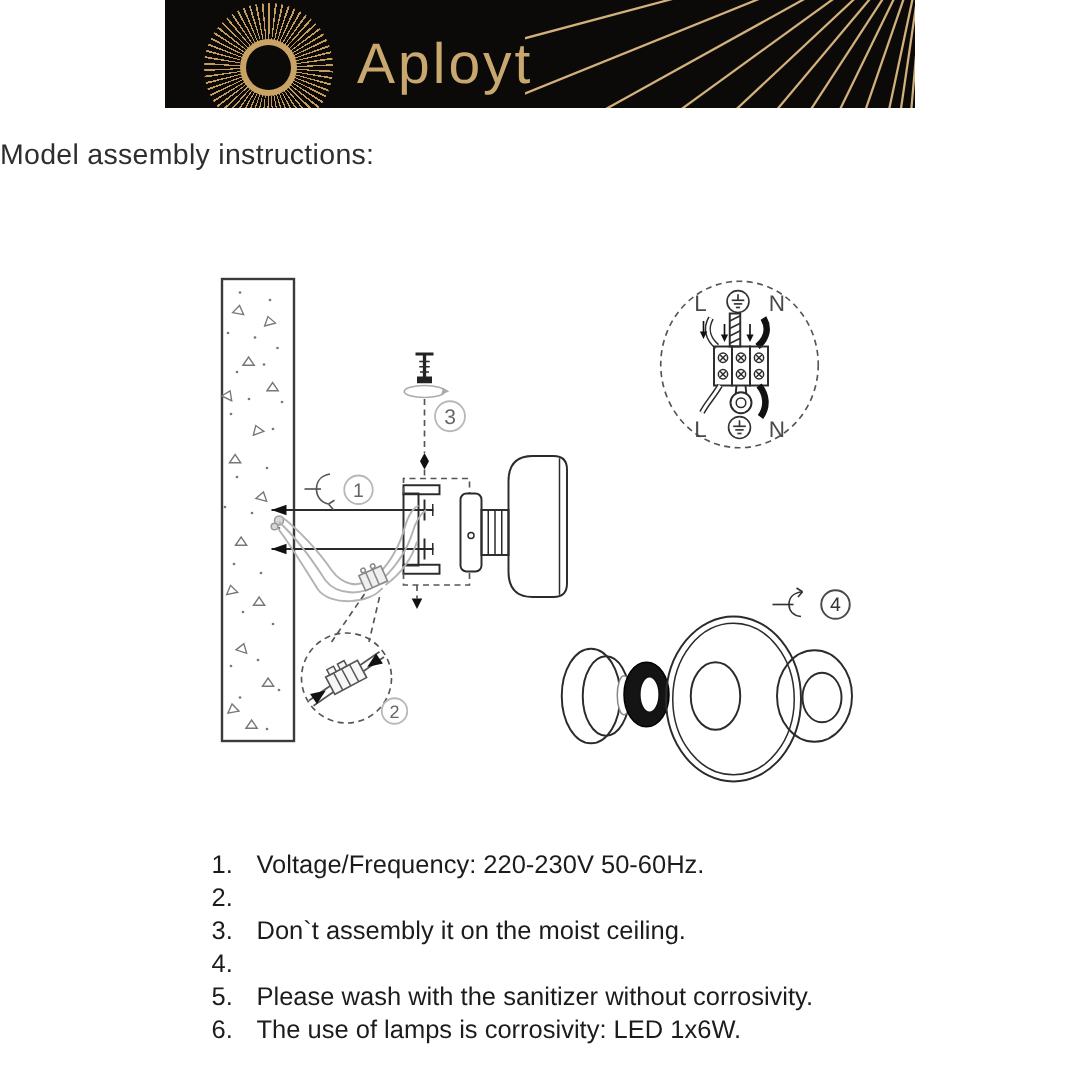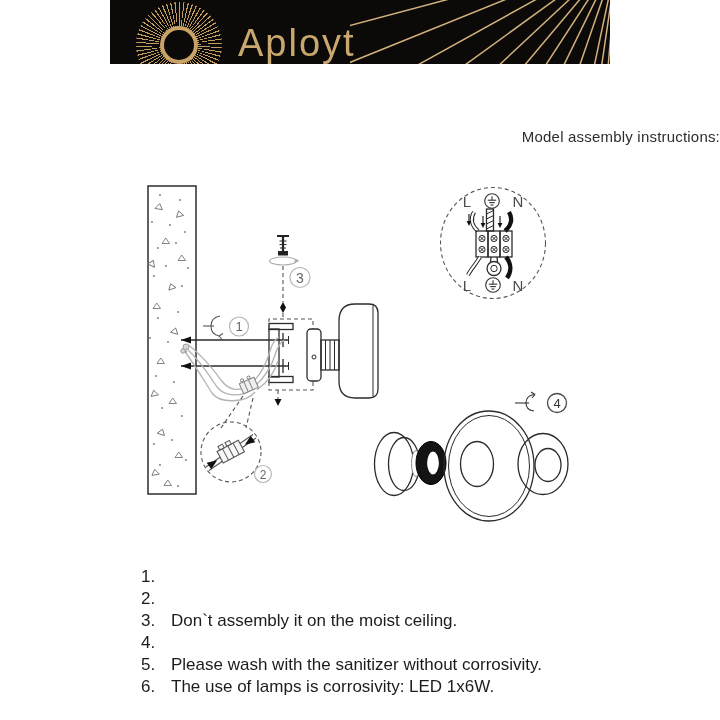--- a/index.html
+++ b/index.html
@@ -1,31 +1,31 @@
 <!DOCTYPE html>
 <html><head>
 <meta charset="utf-8">
 <style>
   html,body{margin:0;padding:0;background:#ffffff;}
   .page{position:relative;width:720px;height:720px;background:#fff;overflow:hidden;
         font-family:"Liberation Sans",sans-serif;}
 
   
-  .banner{position:absolute;left:110px;top:0;width:500px;height:64px;background:#0c0a08;overflow:hidden;}
+  .banner{position:absolute;left:110px;top:0;width:500px;height:72px;background:#0c0a08;overflow:hidden;}
   .sunburst{position:absolute;left:26px;top:2px;width:86px;height:86px;border-radius:50%;
             background:repeating-conic-gradient(#c49d5e 0deg 1.7deg, rgba(0,0,0,0) 1.7deg 5.8deg);}
   .sunburst-center{position:absolute;left:50%;top:50%;width:30px;height:30px;transform:translate(-50%,-50%);
             background:#0c0a08;border-radius:50%;box-shadow:0 0 0 4px #c9a266;}
   .brand{position:absolute;left:128px;top:22px;font-size:38px;font-weight:300;color:#c9a870;
          letter-spacing:2px;}
   .rays-svg{position:absolute;right:0;top:0;}
 
   
-  .title{position:absolute;left:0;top:93px;width:720px;text-align:right;color:#2e2e2e;
-         font-size:15px;line-height:22px;font-weight:500;letter-spacing:.2px;margin-top:33px;}
+  .title{position:absolute;left:0;top:93px;width:720px;text-align:left;color:#2e2e2e;
+         font-size:19px;line-height:22px;font-weight:500;letter-spacing:.2px;}
 
   
   .diagram-svg{position:absolute;left:0;top:0;width:720px;height:720px;}
   .ln{stroke:#2b2b2b;fill:none;stroke-width:1.3;}
   .thin{stroke-width:1;}
   .dash{stroke:#555;fill:none;stroke-width:1.1;stroke-dasharray:4 3;}
   .gray{stroke:#b3b3b3;fill:none;stroke-width:1.3;}
   .tri{stroke:#777;fill:none;stroke-width:.9;}
   .dot{fill:#777;stroke:none;}
   .callout-circle{stroke:#b8b8b8;fill:#fff;stroke-width:1.2;}
@@ -319,20 +319,21 @@
         </g>
         <circle cx="557" cy="403" r="9.5" stroke="#4a4a4a" fill="#fff" stroke-width="1.3"></circle>
         <text x="557" y="407.5" class="callout-num" style="fill:#333">4</text>
       </g>
     </g>
   </svg>
 
   <ol class="instructions">
     <li>
       <span class="num">1.</span>
+      <span>Voltage/Frequency: 220-230V 50-60Hz.</span>
     </li>
     <li>
       <span class="num">2.</span>
     </li>
     <li>
       <span class="num">3.</span>
       <span>Don`t assembly it on the moist ceiling.</span>
     </li>
     <li>
       <span class="num">4.</span>

